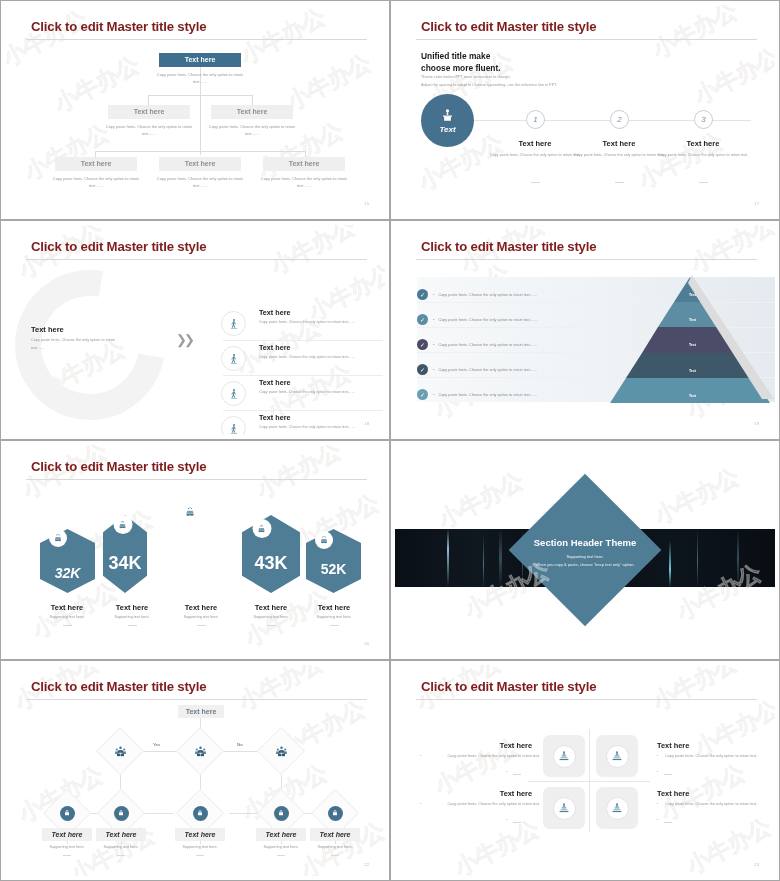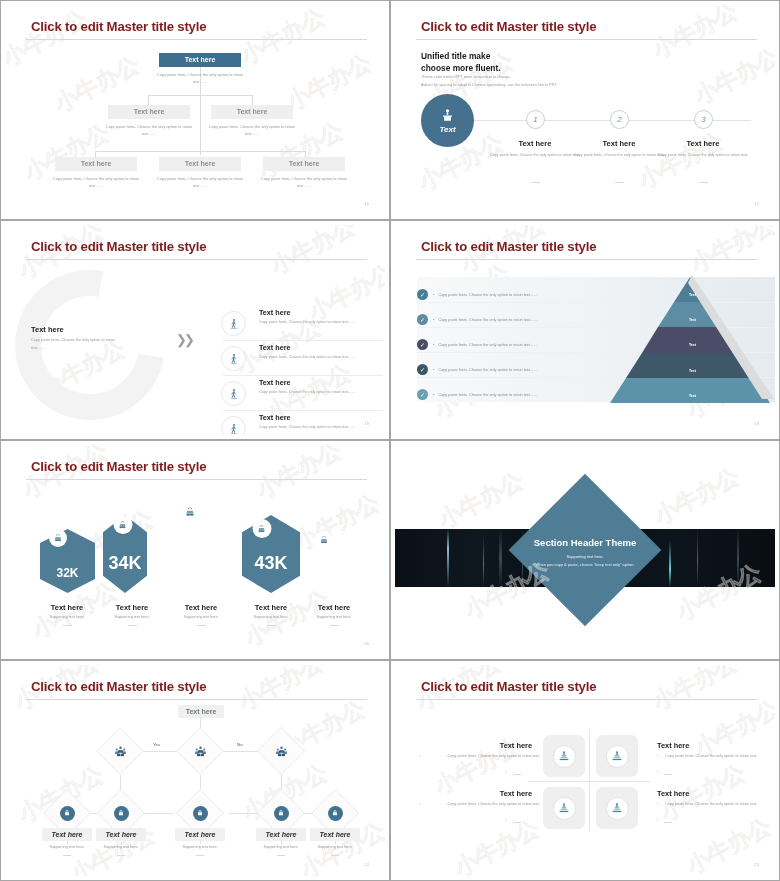--- a/index.html
+++ b/index.html
@@ -474,21 +474,21 @@
         <span style="left:286px;top:62px;transform:rotate(-28deg)">小牛办公</span>
         <span style="left:24px;top:150px;transform:rotate(-28deg)">小牛办公</span>
         <span style="left:236px;top:158px;transform:rotate(-28deg)">小牛办公</span>
       </div>
 
       <div class="s-title">Click to edit Master title style</div>
       <div class="title-rule"></div>
 
       <div class="hexwrap" style="left:35px;top:84px;width:55px;height:64px;">
         <div class="hex">
-          <div class="hex-val" style="font-size:12px;margin-top:24px;">32K</div>
+          <div class="hex-val" style="font-size:14px;margin-top:24px;font-style:italic;">32K</div>
         </div>
       </div>
       <div class="hex-ic" style="left:62px;top:84px;width:18px;height:18px;margin-left:-9px;">
         <svg width="10" height="10" viewBox="0 0 24 24">
           <path d="M5 15h14v3a1 1 0 0 1-1 1h-1v1h-2v-1H9v1H7v-1H6a1 1 0 0 1-1-1z" fill="#4f7d96"></path>
           <path d="M6.5 9.5h11l1.5 5H5z" fill="#7d9fb2"></path>
           <circle cx="9" cy="5" r="1.2" fill="#4f7d96"></circle>
           <circle cx="12" cy="3.5" r="1.2" fill="#4f7d96"></circle>
           <circle cx="15" cy="5" r="1.2" fill="#4f7d96"></circle>
         </svg>
@@ -539,20 +539,25 @@
           <path d="M6.5 9.5h11l1.5 5H5z" fill="#7d9fb2"></path>
           <circle cx="9" cy="5" r="1.2" fill="#4f7d96"></circle>
           <circle cx="12" cy="3.5" r="1.2" fill="#4f7d96"></circle>
           <circle cx="15" cy="5" r="1.2" fill="#4f7d96"></circle>
         </svg>
       </div>
       <div class="hex-h" style="left:226px;top:158px;">Text here</div>
       <div class="hex-s" style="left:226px;top:170px;">Supporting text here.</div>
       <div class="hex-u" style="left:262px;top:180px;"></div>
 
+      <div class="hexwrap" style="left:301px;top:84px;width:55px;height:64px;">
+        <div class="hex">
+          <div class="hex-val" style="font-size:14px;margin-top:16px;">52K</div>
+        </div>
+      </div>
       <div class="hex-ic" style="left:328px;top:86px;width:18px;height:18px;margin-left:-9px;">
         <svg width="10" height="10" viewBox="0 0 24 24">
           <path d="M5 15h14v3a1 1 0 0 1-1 1h-1v1h-2v-1H9v1H7v-1H6a1 1 0 0 1-1-1z" fill="#4f7d96"></path>
           <path d="M6.5 9.5h11l1.5 5H5z" fill="#7d9fb2"></path>
           <circle cx="9" cy="5" r="1.2" fill="#4f7d96"></circle>
           <circle cx="12" cy="3.5" r="1.2" fill="#4f7d96"></circle>
           <circle cx="15" cy="5" r="1.2" fill="#4f7d96"></circle>
         </svg>
       </div>
       <div class="hex-h" style="left:289px;top:158px;">Text here</div>

